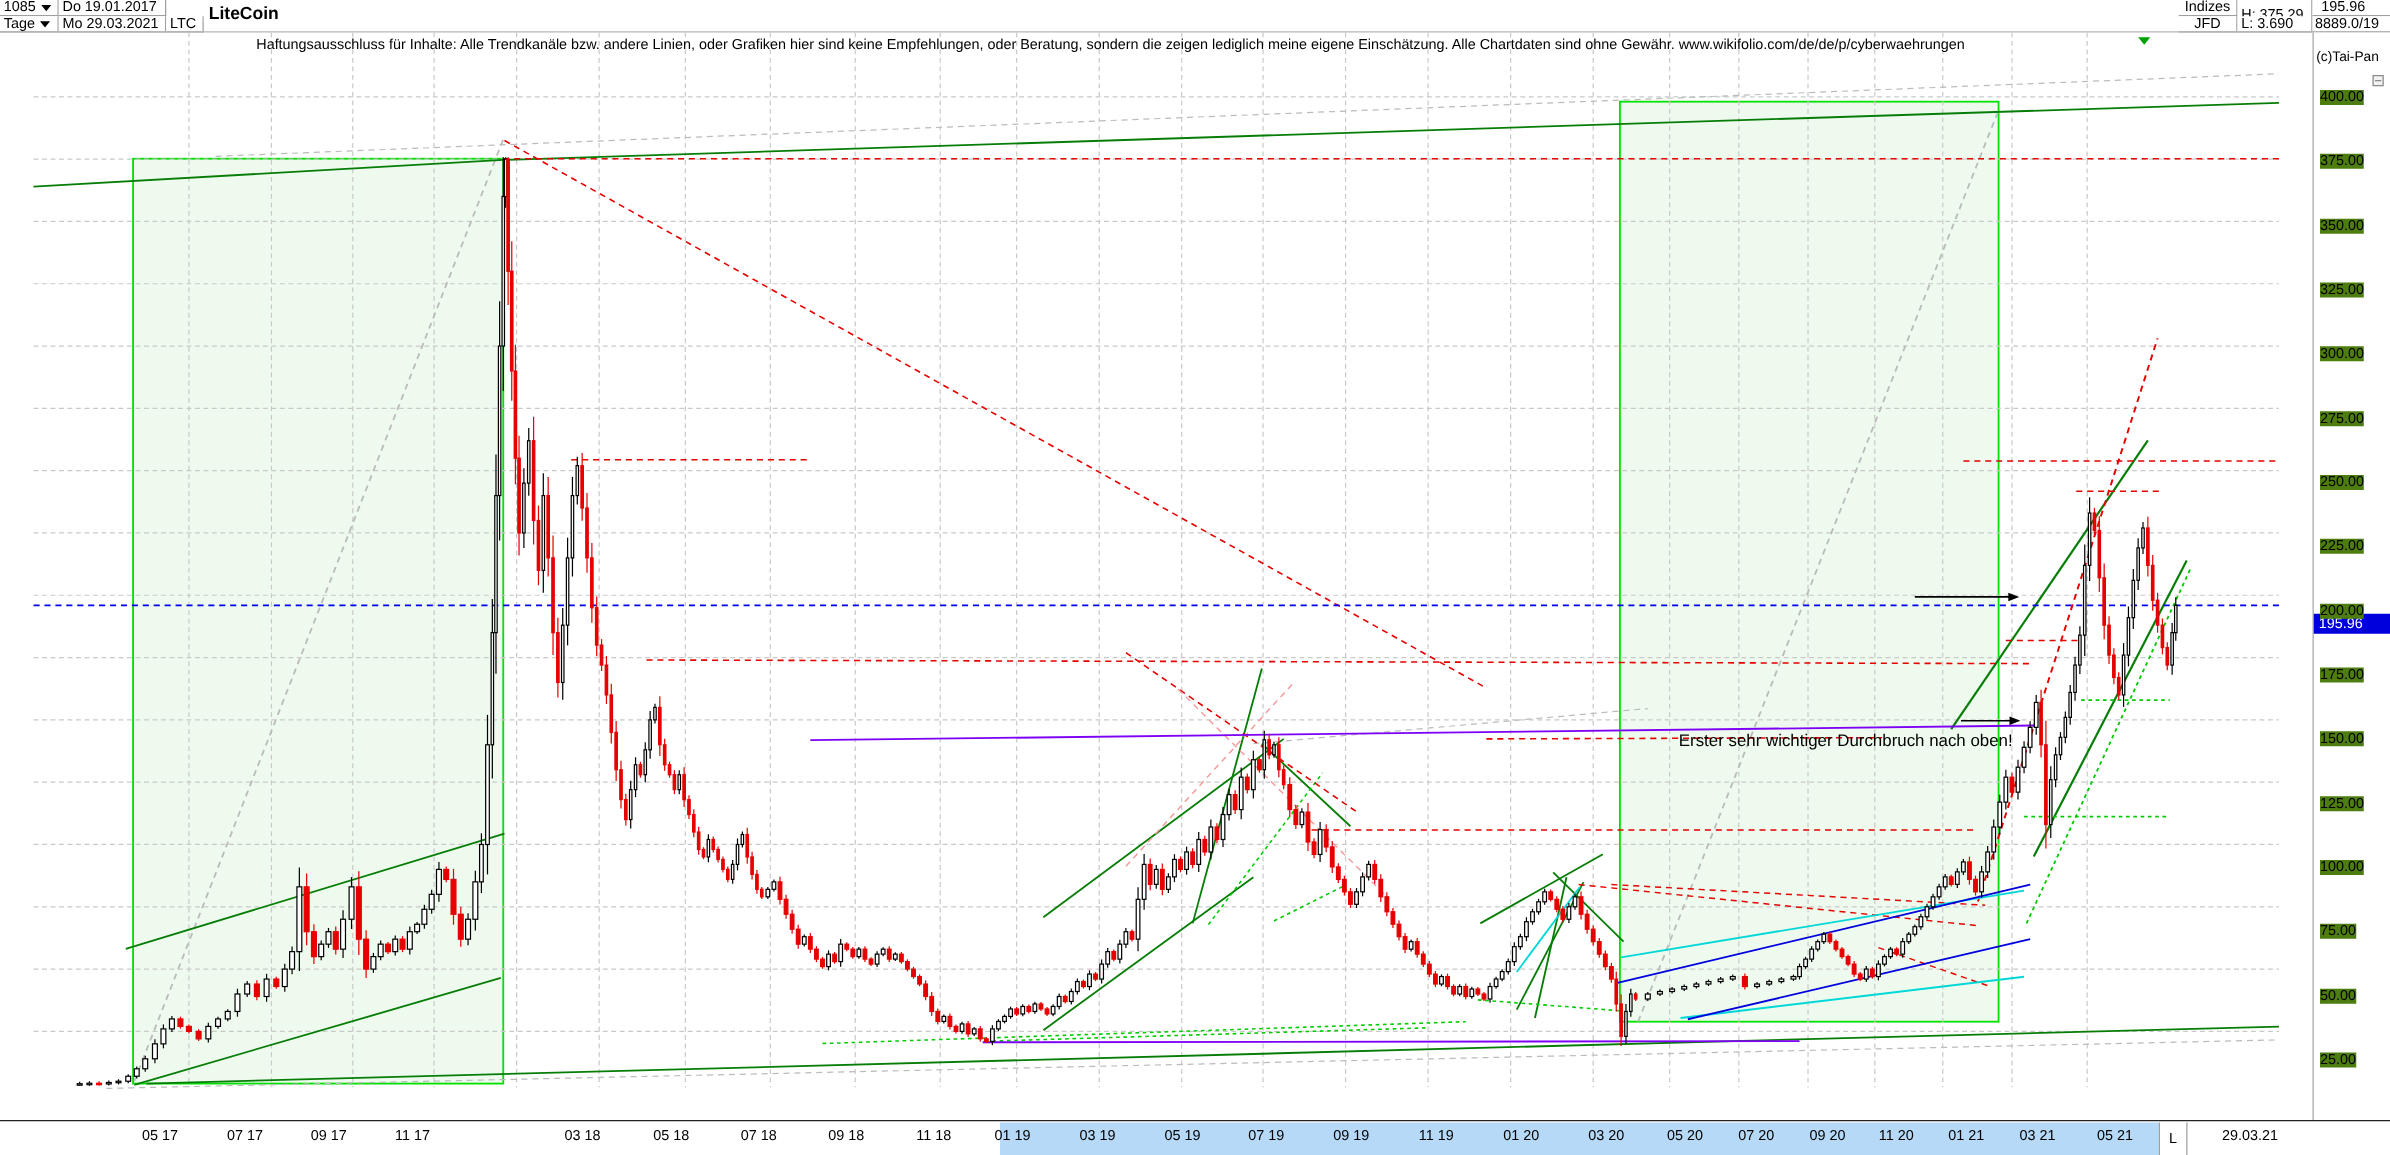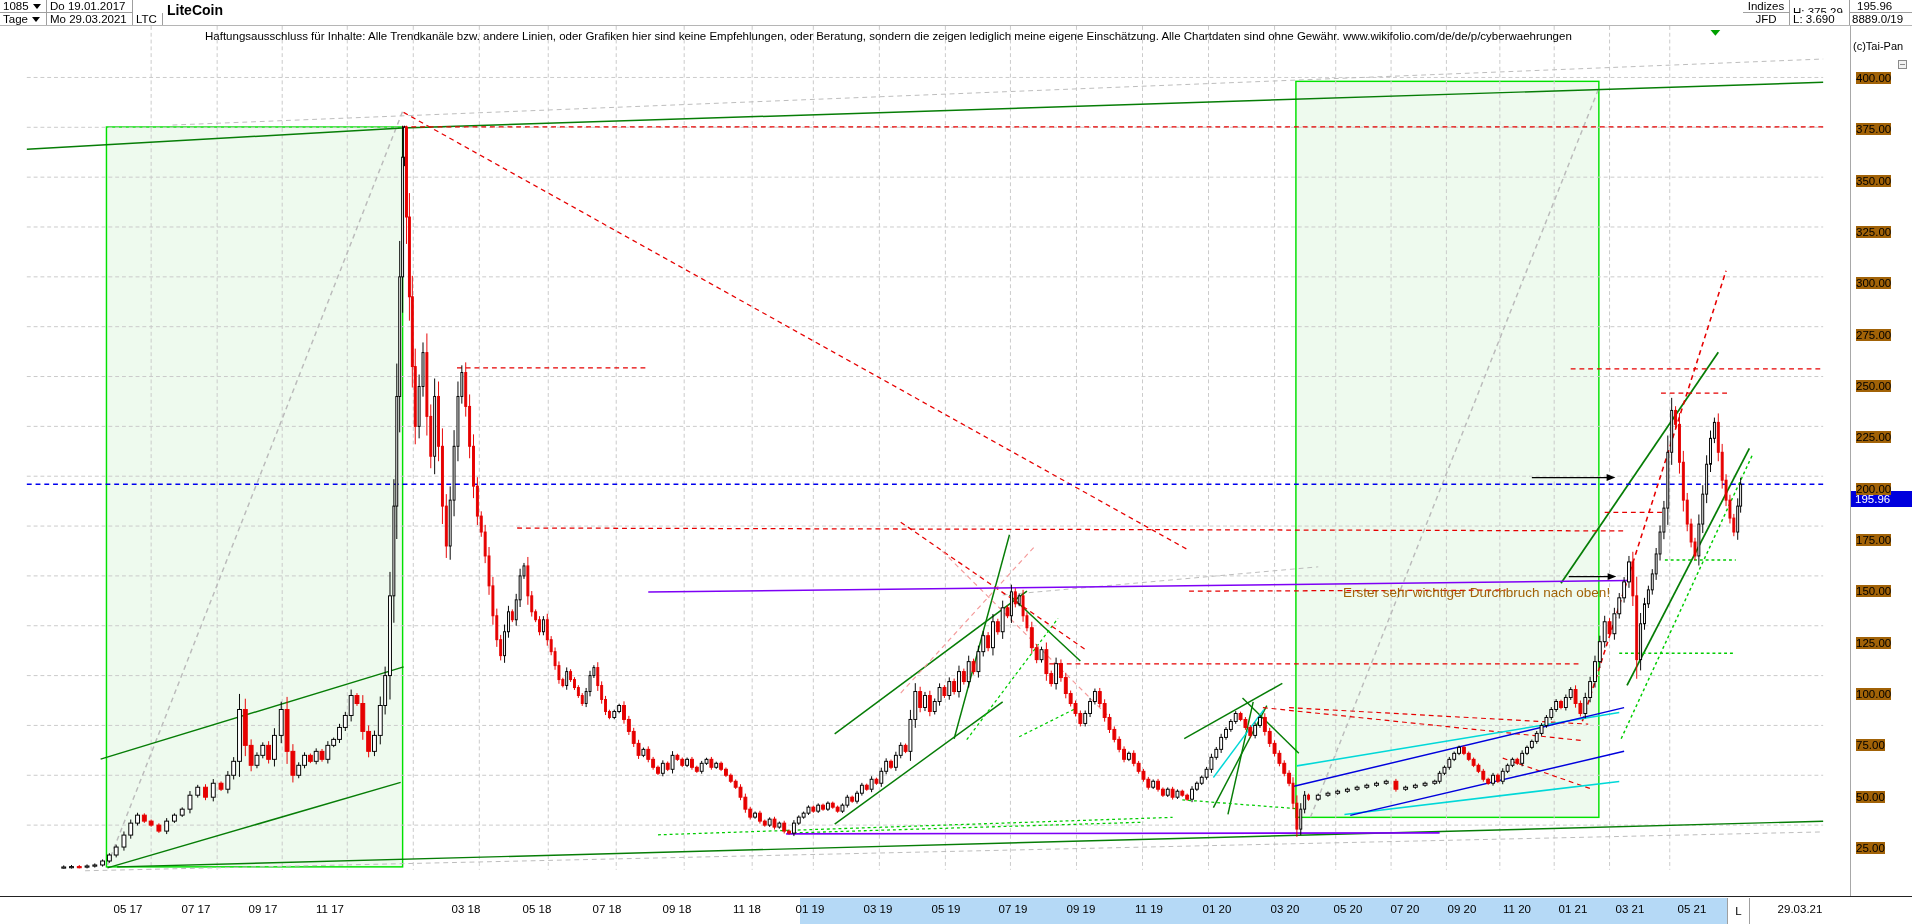--- a/index.html
+++ b/index.html
@@ -9,34 +9,34 @@
         border-right:1px solid #9f9f9f;border-bottom:1px solid #9f9f9f;
         padding:0 3px;display:flex;align-items:center;background:#fff;box-sizing:border-box;}
   .cell.noborder{border-right:none;}
   .tri-down{display:inline-block;width:0;height:0;border-left:4px solid transparent;
         border-right:4px solid transparent;border-top:5px solid #000;margin-left:4px;}
   #title{position:absolute;left:163px;top:2px;font-size:14px;font-weight:bold;background:#fff;padding:0 4px;}
   #disclaimer{position:absolute;left:205px;top:30px;font-size:11.5px;white-space:nowrap;background:transparent;}
   #plot{position:absolute;left:0;top:26px;}
   #hdrline{position:absolute;left:0;top:25px;width:1912px;height:0;border-top:1px solid #b5b5b5;}
   #rightcol{position:absolute;left:1850px;top:26px;width:62px;height:870px;border-left:1px solid #a8a8a8;background:#fff;}
-  .ylab{position:absolute;left:1856px;font-size:11.5px;background:#a16207;}
+  .ylab{position:absolute;left:1856px;font-size:11.5px;background:#4d7c0f;}
   #pricemarker{position:absolute;left:1851px;top:491px;width:61px;height:16px;background:#0000dd;
         color:#fff;font-size:11.5px;line-height:16px;padding-left:4px;box-sizing:border-box;}
   #copyright{position:absolute;left:1853px;top:40px;font-size:11px;background:#fff;}
   #collapse-icon{position:absolute;left:1898px;top:60px;width:9px;height:9px;border:1px solid #8a8a8a;
         box-sizing:border-box;background:#f2f2f2;}
   #collapse-icon::after{content:"";position:absolute;left:1px;top:3px;width:5px;height:1px;background:#8a8a8a;}
   #xaxis{position:absolute;left:0;top:896px;width:1912px;height:28px;border-top:1px solid #222;background:#fff;}
   #xband{position:absolute;left:800px;top:1px;width:927px;height:26px;background:#b5d9f6;}
   .xlab{position:absolute;top:6px;transform:translateX(-50%);font-size:11.5px;white-space:pre;}
   #lbox{position:absolute;left:1727px;top:1px;width:21px;height:26px;border-left:1px solid #9f9f9f;
         border-right:1px solid #9f9f9f;text-align:center;font-size:11.5px;line-height:26px;}
   #lastdate{position:absolute;left:1750px;top:6px;width:100px;text-align:center;font-size:11.5px;}
-  #annotation{position:absolute;left:1343px;top:585px;font-size:13.5px;color:#a16207;white-space:nowrap;}
+  #annotation{position:absolute;left:1343px;top:585px;font-size:13.5px;color:#000000;white-space:nowrap;}
 </style>
 </head>
 <body>
 
 <div id="app">
 
   <div class="cell" style="left:0;top:0;width:47px;height:13px;">
     <span>1085</span>
     <span class="tri-down"></span>
   </div>

